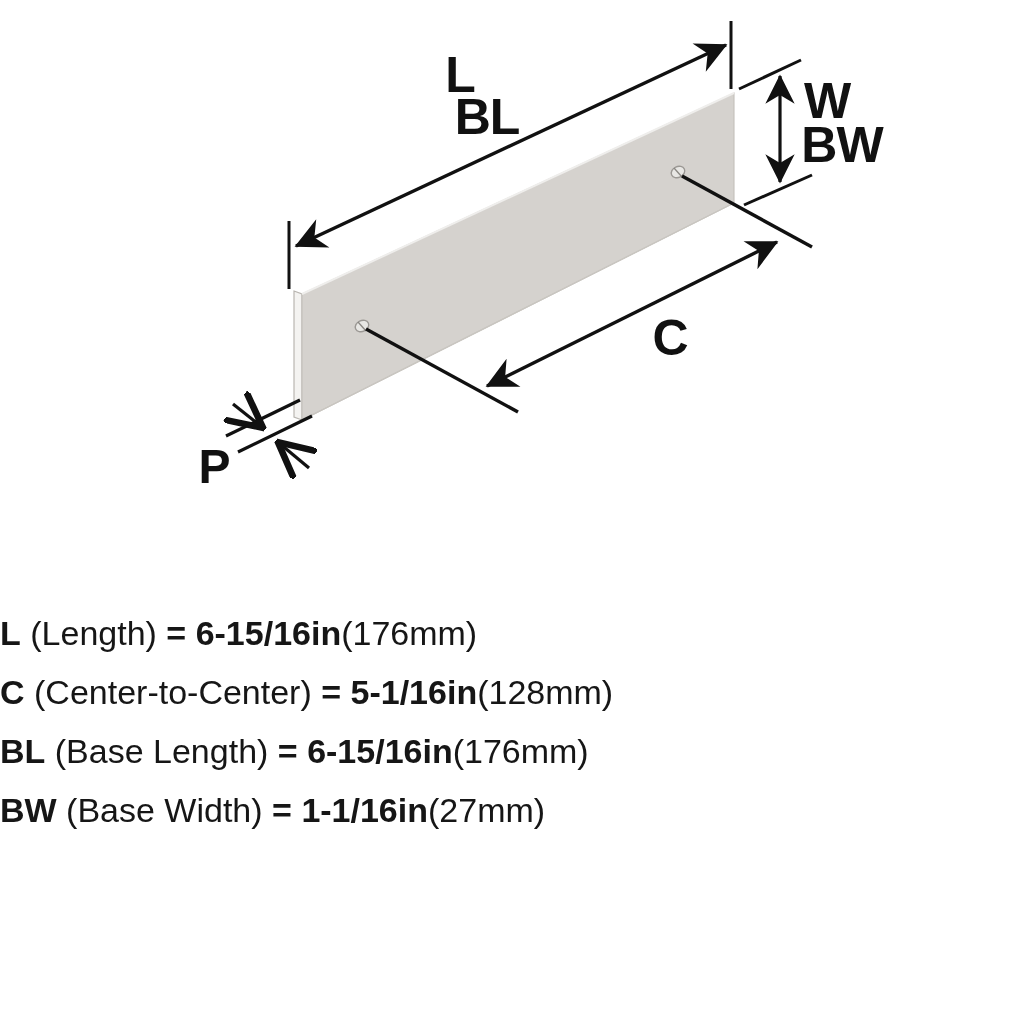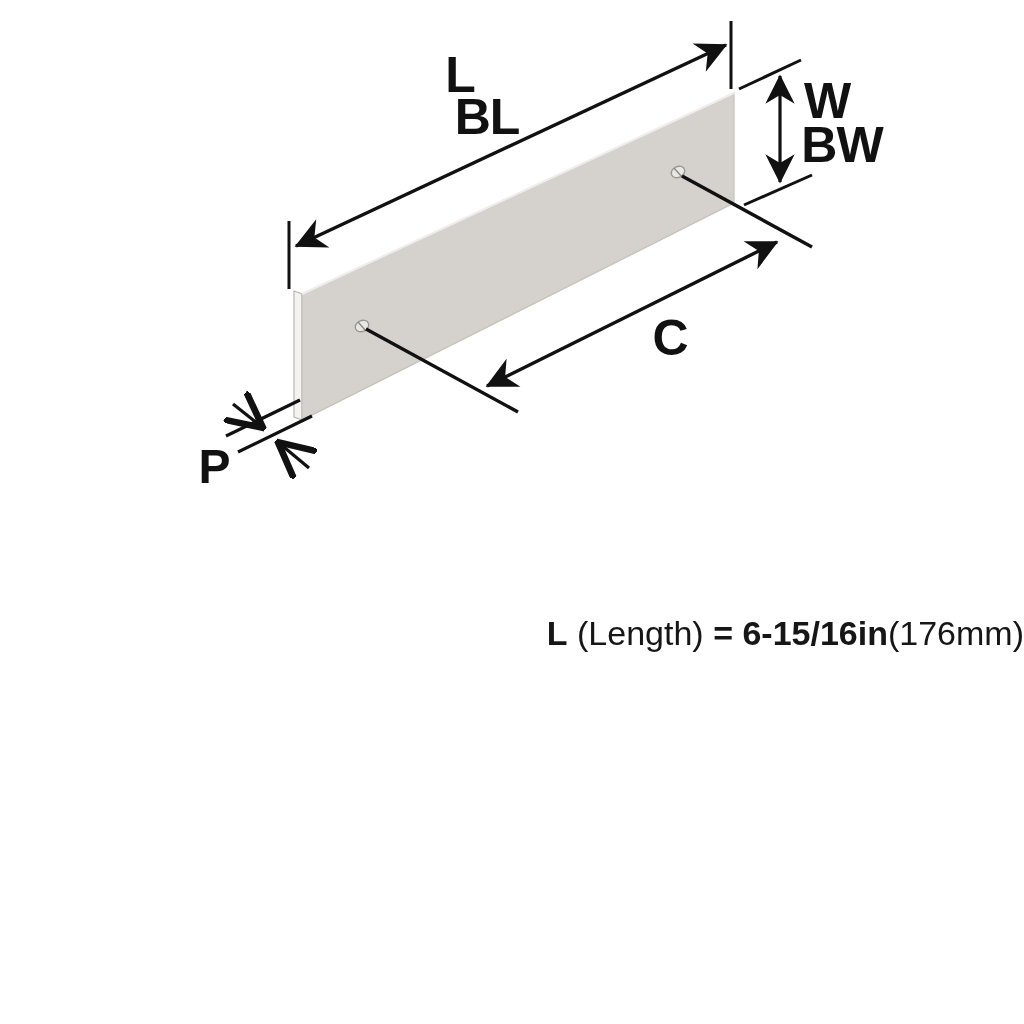--- a/index.html
+++ b/index.html
@@ -54,21 +54,21 @@
     fill: #111111;
     letter-spacing: -1px;
   }
 
   
   #spec-list {
     position: absolute;
     left: 0;
     top: 604();
     width: 1024px;
-    text-align: right;
+    text-align: left;
   }
   #spec-list {
     top: 604px;
   }
   .spec-row {
     height: 59px;
     line-height: 59px;
     white-space: nowrap;
     font-size: 34px;
     color: #161616;
@@ -176,18 +176,36 @@
 
     <div class="spec-row">
       <span class="spec-sym">L</span>
       <span class="spec-name">(Length)</span>
       <span class="spec-eq">=</span>
       <span class="spec-imp">6-15/16in</span><span class="spec-met">(176mm)</span>
     </div>
 
 
 
-
-
+    <div class="spec-row">
+      <span class="spec-sym">C</span>
+      <span class="spec-name">(Center-to-Center)</span>
+      <span class="spec-eq">=</span>
+      <span class="spec-imp">5-1/16in</span><span class="spec-met">(128mm)</span>
+    </div>
+
+    <div class="spec-row">
+      <span class="spec-sym">BL</span>
+      <span class="spec-name">(Base Length)</span>
+      <span class="spec-eq">=</span>
+      <span class="spec-imp">6-15/16in</span><span class="spec-met">(176mm)</span>
+    </div>
+
+    <div class="spec-row">
+      <span class="spec-sym">BW</span>
+      <span class="spec-name">(Base Width)</span>
+      <span class="spec-eq">=</span>
+      <span class="spec-imp">1-1/16in</span><span class="spec-met">(27mm)</span>
+    </div>
 
   </div>
 
 </div>
 
 </body></html>

